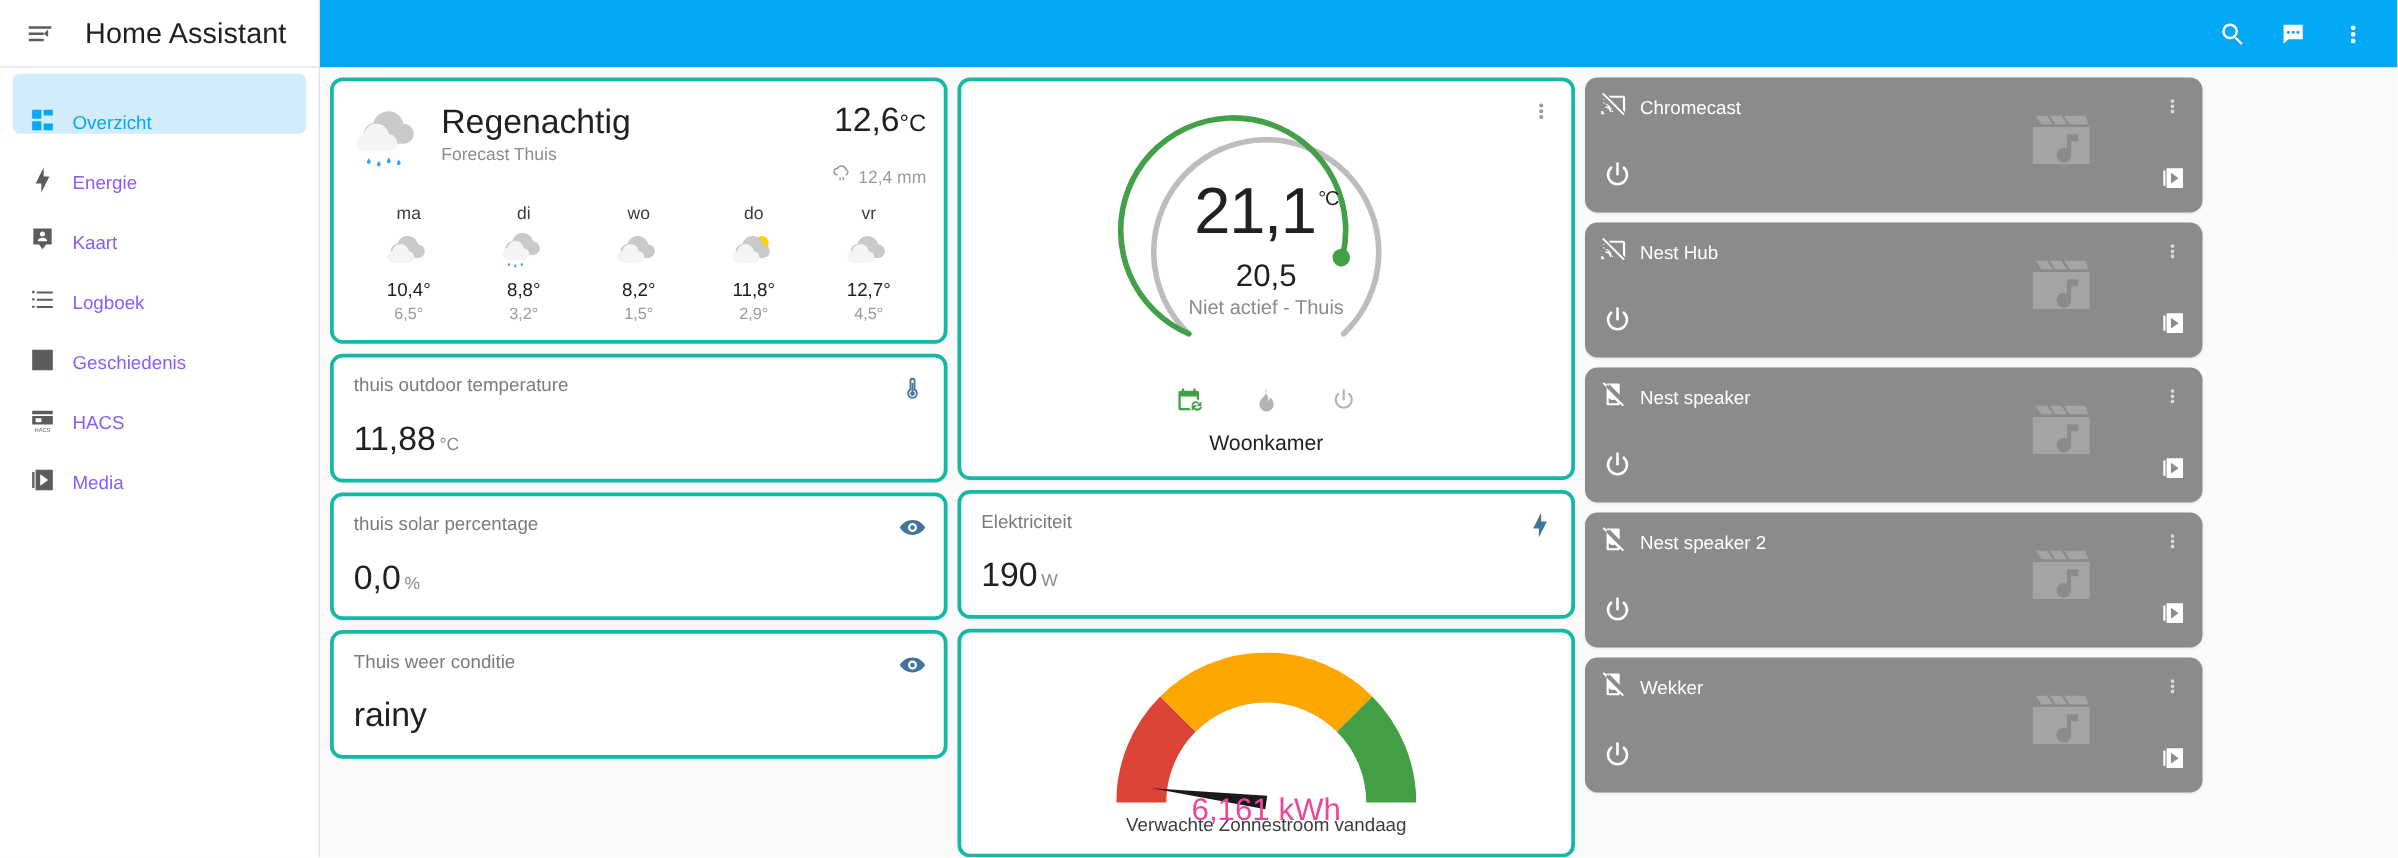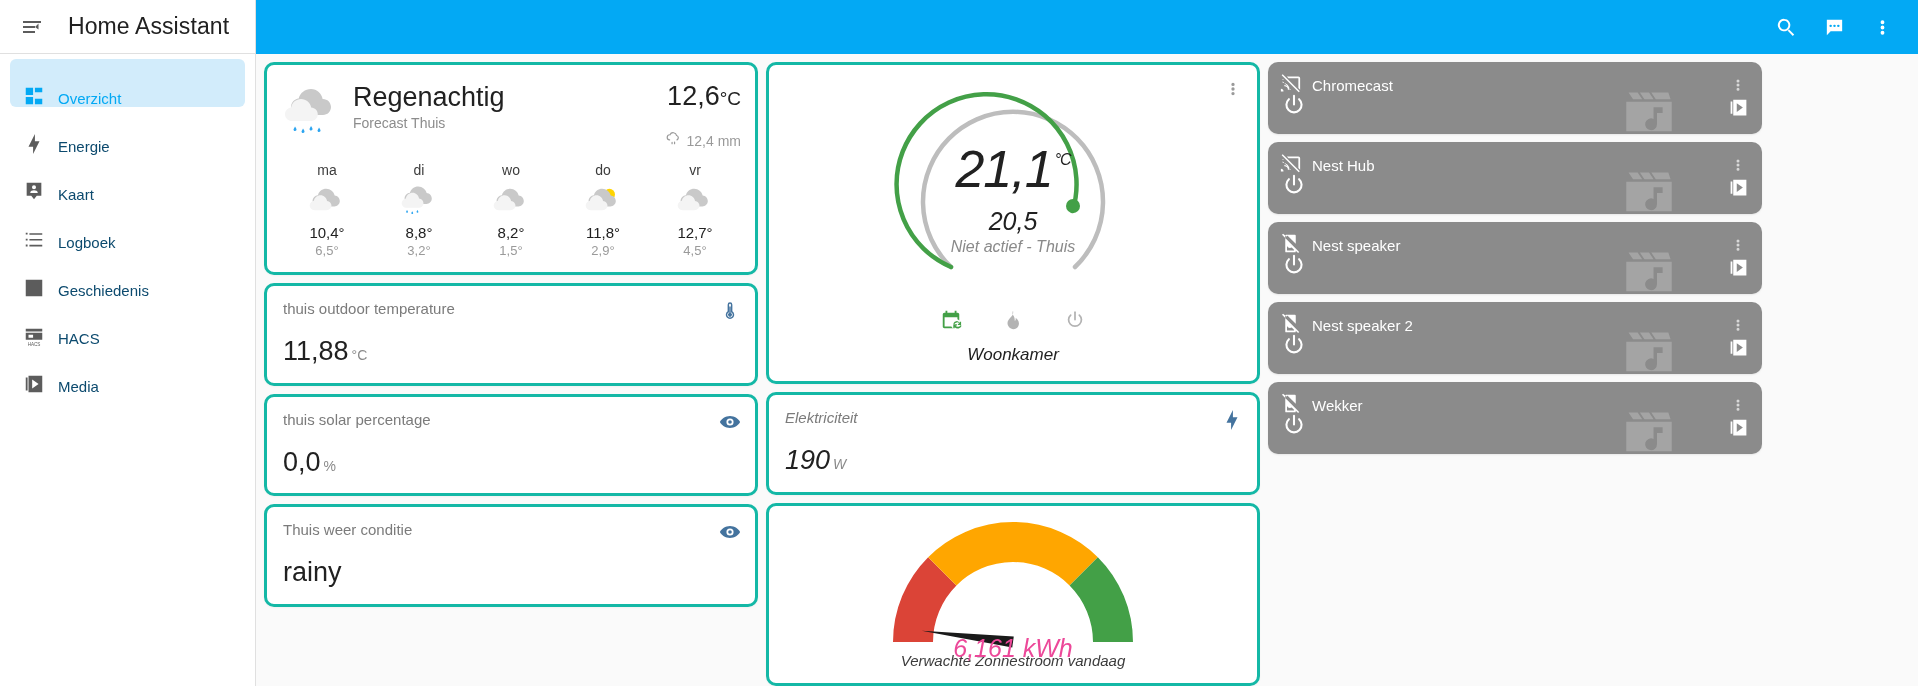--- a/index.html
+++ b/index.html
@@ -39,21 +39,21 @@
     height: 48px; margin: 0 10px 0 10px;
     display: flex; align-items: flex-end;
     border-radius: 6px; cursor: pointer;
     color: #5c5c5c;
   }
   .side-item .si-icon {
     width: 48px; min-width: 48px;
     display: flex; align-items: center; justify-content: center;
   }
   .side-item .si-label {
-    font-size: 15px; color: #0c4a6e; white-space: nowrap;
+    font-size: 15px; color: #8b5cf6; white-space: nowrap;
   }
   .side-item.active { background: #d2ecfb; }
   .side-item.active .si-label { color: #03a9f4; }
   .side-item.active .si-icon svg { fill: #03a9f4; }
 
   
   .main { flex: 1; height: 686px; display: flex; flex-direction: column; }
   .topbar {
     height: 54px; min-height: 54px;
     background: #03a9f4;
@@ -66,21 +66,21 @@
     cursor: pointer; border-radius: 50%;
   }
   .content {
     flex: 1; background: #fafafa;
     padding: 8px 8px 0 8px;
     display: flex; gap: 8px; align-items: flex-start;
     overflow: hidden;
   }
   .col { display: flex; flex-direction: column; gap: 8px; }
   .col-1 { width: 494px; min-width: 494px; }
-  .col-2 { width: 494px; min-width: 494px; font-style: italic; }
+  .col-2 { width: 494px; min-width: 494px; }
   .col-3 { width: 494px; min-width: 494px; }
 
   .card {
     background: #ffffff;
     border: 3px solid #14b8a6;
     border-radius: 10px;
     box-shadow: 0 1px 2px rgba(0,0,0,.035);
     position: relative;
   }
 
@@ -136,21 +136,21 @@
   .gauge-card { padding: 16px 0 14px 0; overflow: hidden; }
   .gauge-wrap { display: flex; justify-content: center; position: relative; }
   .gauge-val {
     position: absolute; left: 0; right: 0; bottom: 20px;
     text-align: center; font-size: 25px; color: #ec4899;
   }
   .gauge-label { text-align: center; font-size: 15px; color: #3c3c3c; margin-top: 2px; }
 
   
   .media {
-    height: 72px; border-radius: 10px;
+    height: 108px; border-radius: 10px;
     background: #8b8b8b; position: relative; overflow: hidden;
     border: none; box-shadow: 0 1px 2px rgba(0,0,0,.08);
   }
   .media-head { display: flex; align-items: center; padding: 11px 12px 0 12px; }
   .media-name { font-size: 15px; color: #ffffff; margin-left: 11px; }
   .media-dots {
     position: absolute; top: 9px; right: 10px;
     width: 28px; height: 28px; cursor: pointer;
     display: flex; align-items: center; justify-content: center;
   }

